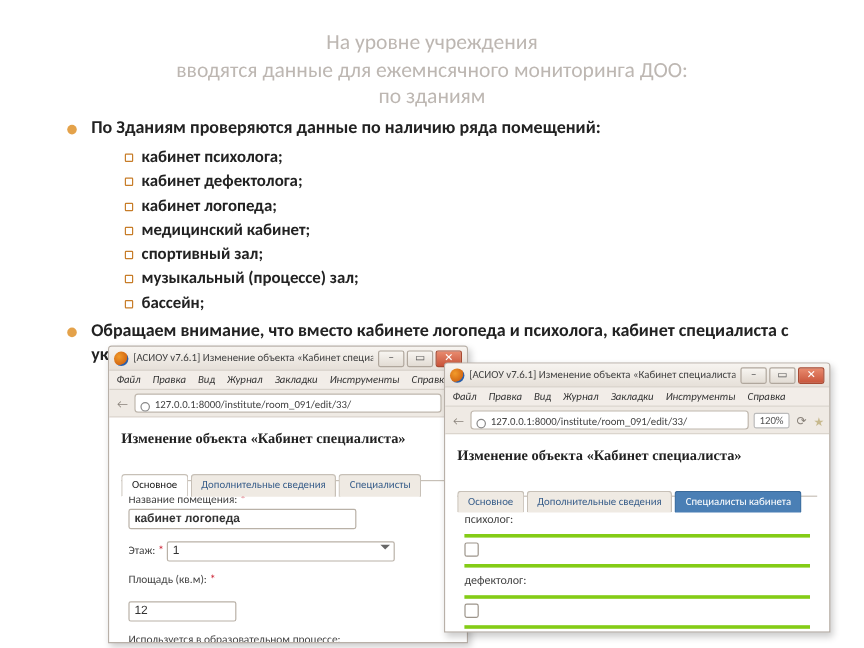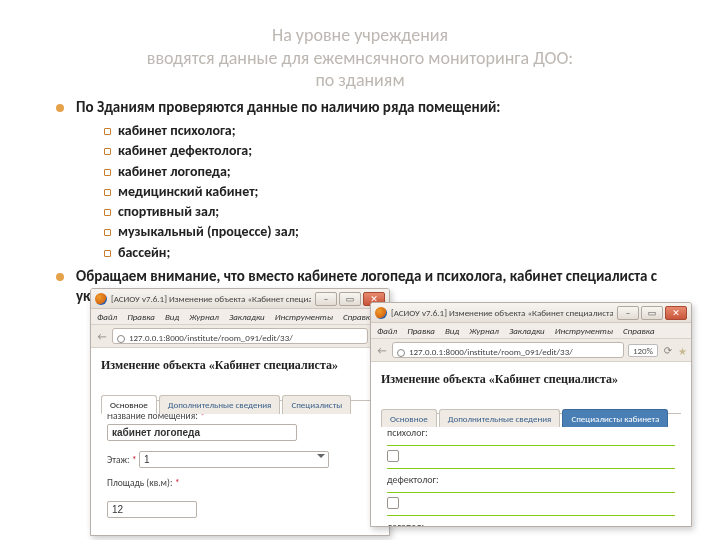--- a/index.html
+++ b/index.html
@@ -181,21 +181,21 @@
   }
   .selwrap { position: relative; display:inline-block; }
   .selwrap .caret {
     position: absolute; right:4px; top:5px;
     border: 4px solid transparent; border-top-color:#666;
   }
   .check-list { padding: 8px 6px; }
   .crow {
     display: flex; align-items: center; gap: 6px;
     padding: 4px 0 6px;
-    border-bottom: 1px solid #84cc16;
+    border-bottom: 3px solid #84cc16;
     font-size: 10px; color: #444;
   }
   .crow:last-child { border-bottom: none; }
   .cbox {
     width: 12px; height: 12px;
     border: 1px solid #9c948a;
     border-radius: 2px;
     background: #fff;
   }
   .bookmark { width:8px;height:10px; color:#c7b98e; }
@@ -275,20 +275,23 @@
           <div class="selwrap">
             <input class="finput" style="width: 190px;" value="1">
             <div class="caret"></div>
           </div>
         </div>
         <div class="field">
           <span class="flabel">Площадь (кв.м):</span>
           <span class="req">*</span>
           <input class="finput" style="width: 90px; margin-top: 12px;" value="12">
         </div>
+        <div class="field">
+          <span class="flabel">Используется в образовательном процессе:</span>
+        </div>
       </div>
     </div>
   </div>
 
   <div class="win right">
     <div class="titlebar">
       <div class="ff-icon"></div>
       <div class="ttext">[АСИОУ v7.6.1] Изменение объекта «Кабинет специалиста» - Mozilla Firefox</div>
       <div class="winbtns">
         <div class="winbtn">−</div>

